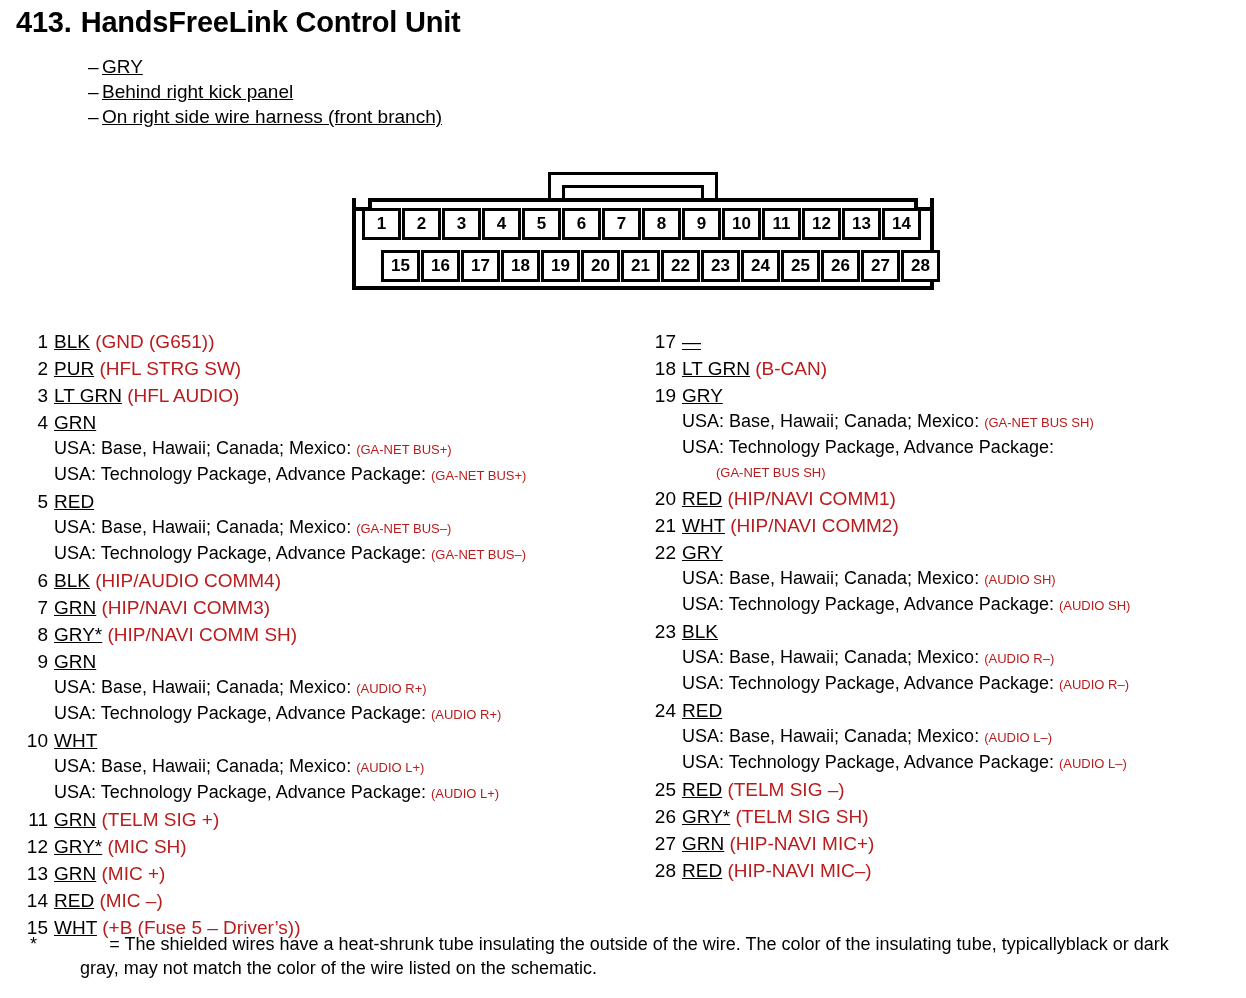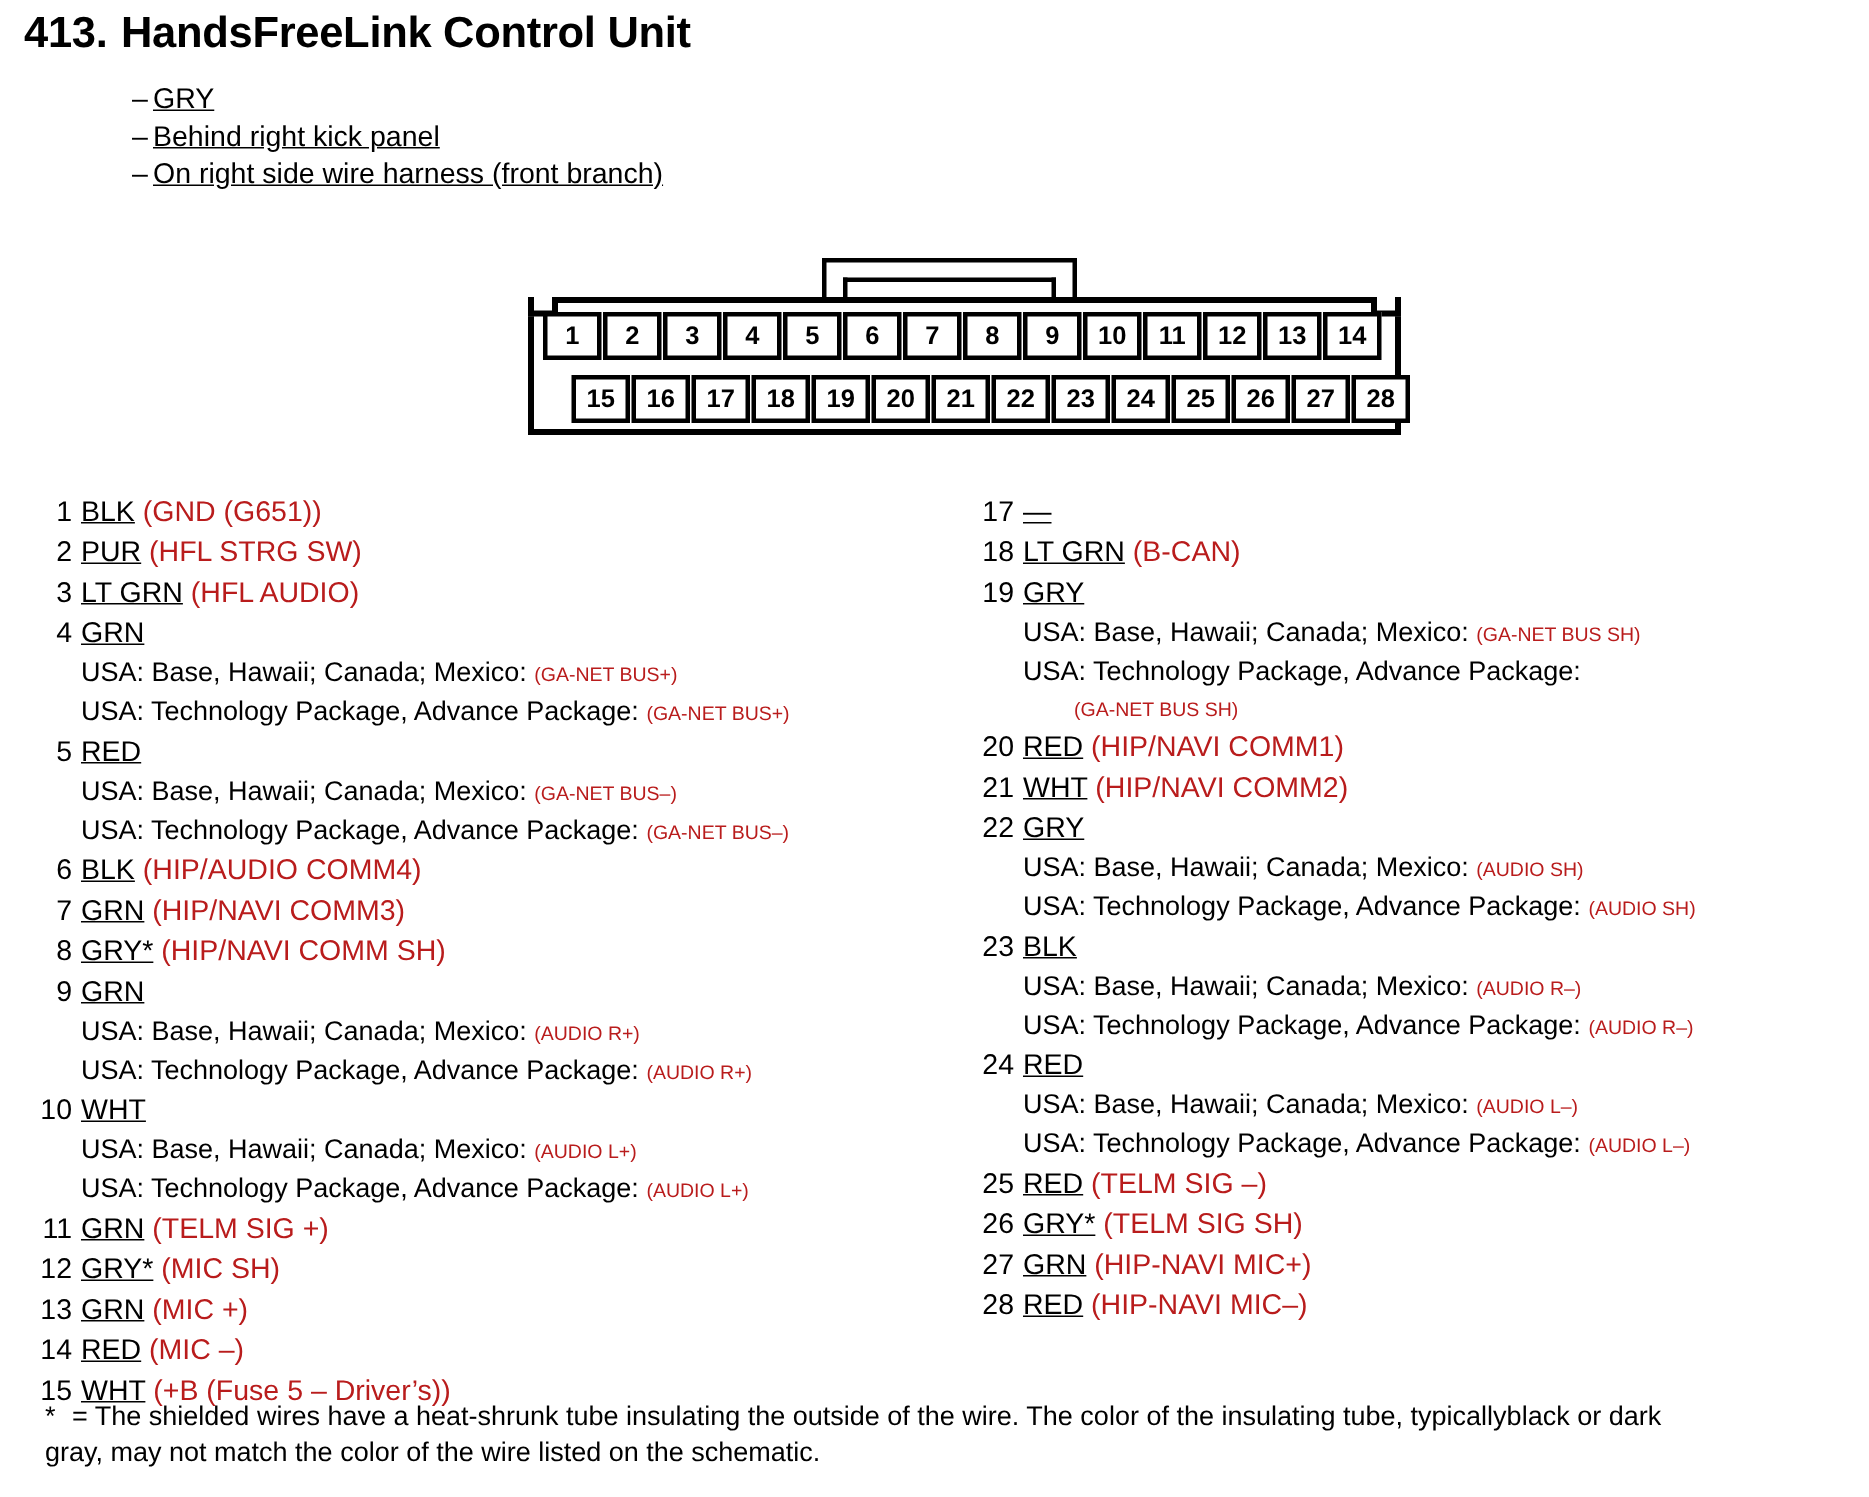--- a/index.html
+++ b/index.html
@@ -168,22 +168,22 @@
   
   .footnote {
     position: absolute;
     left: 30px;
     top: 932px;
     width: 1200px;
     font-size: 18px;
     line-height: 24px;
   }
   .footnote .fn-star { position: absolute; left: 0; top: 0; }
-  .footnote .fn-body { display: block; margin-left: 18px; }
-  .footnote .fn-l2 { display: block; }
+  .footnote .fn-body { display: block; margin-left: 18px; text-align: center; }
+  .footnote .fn-l2 { display: block; margin-left: 50px; }
 </style>
 </head>
 <body>
 
 <div id="page">
 
   <div class="title">
     <span class="num">413.</span><span>HandsFreeLink Control Unit</span>
   </div>
 

